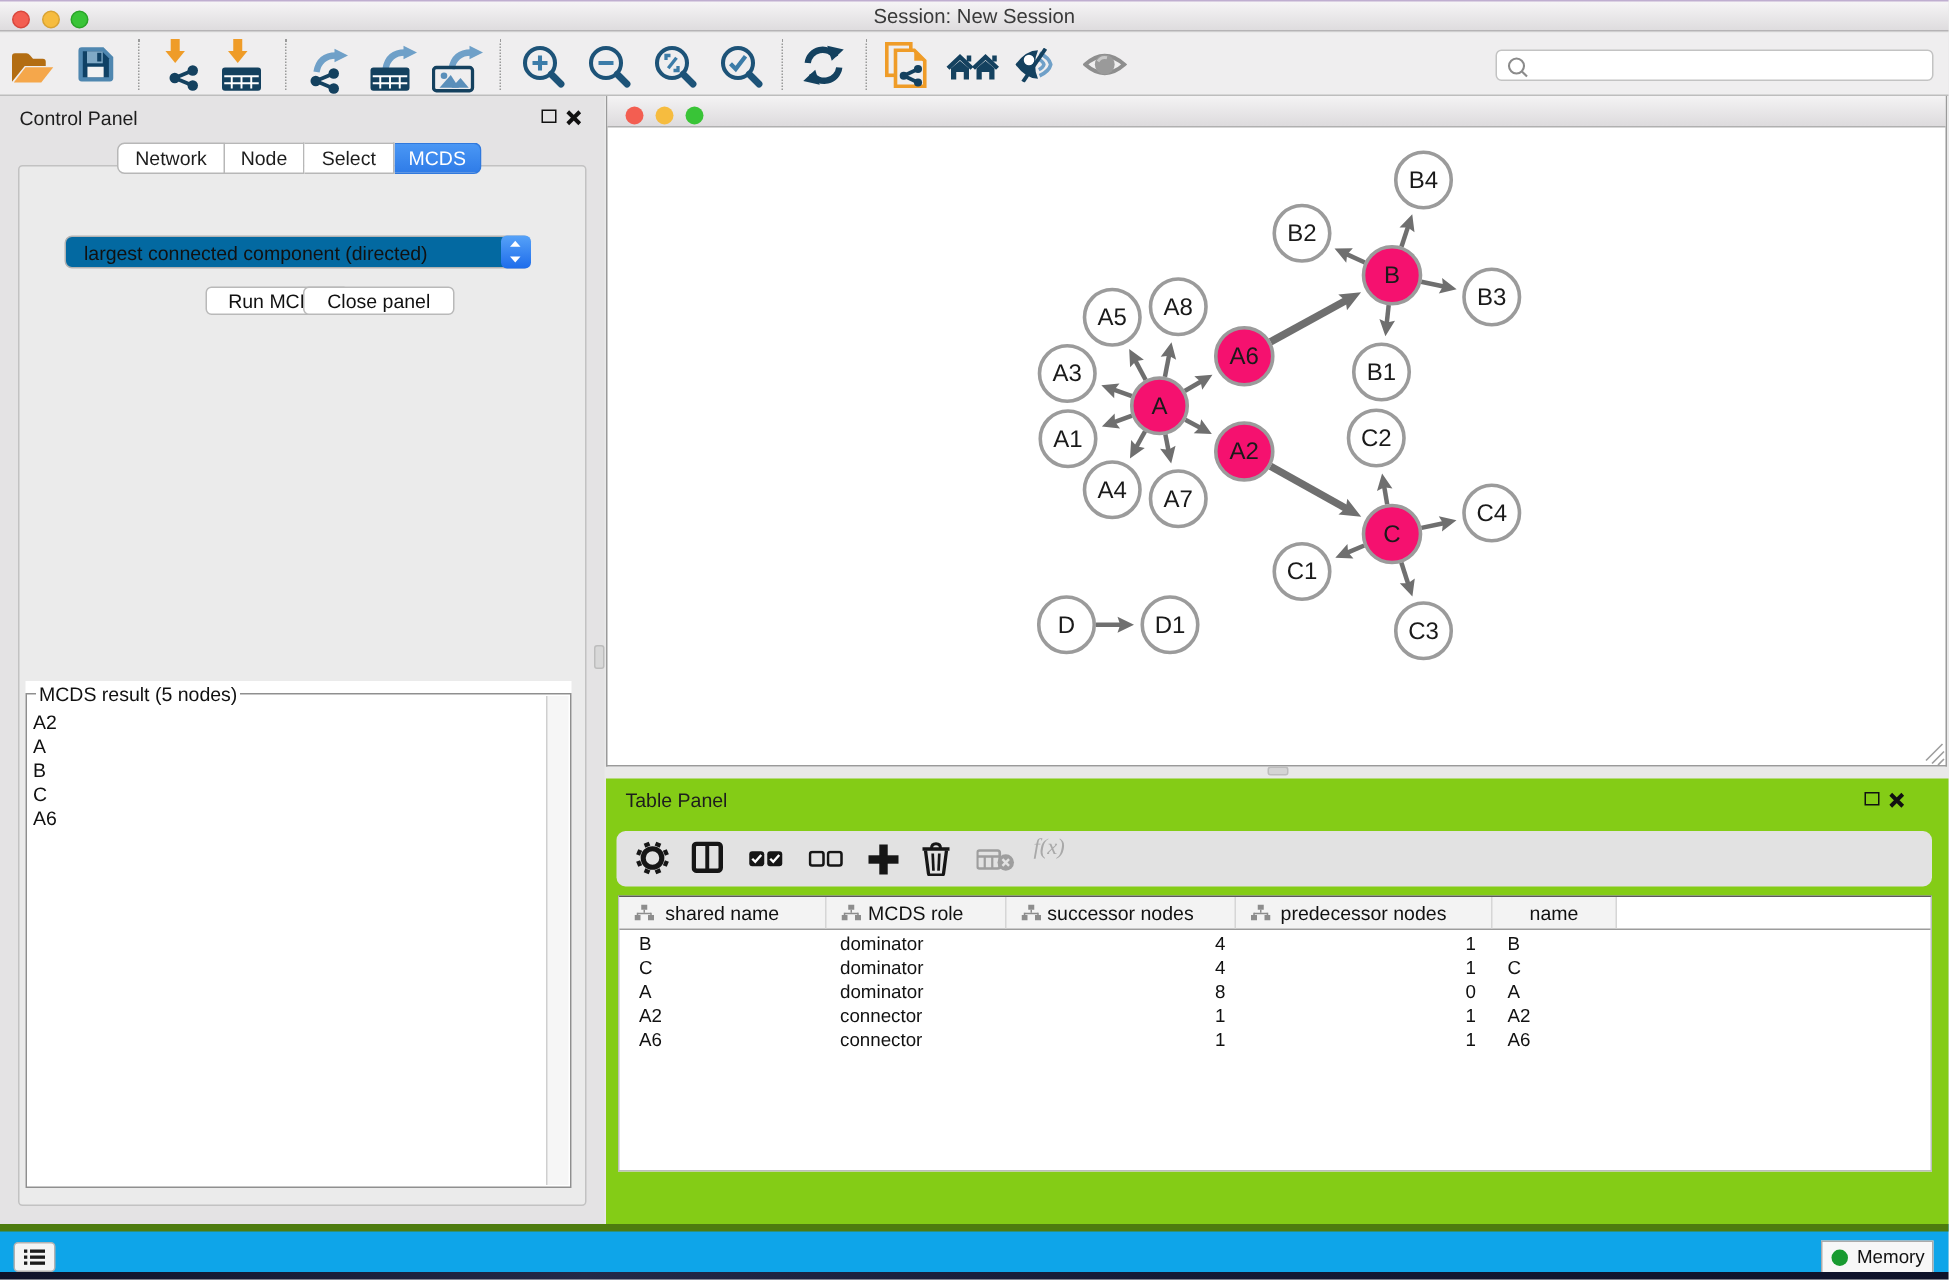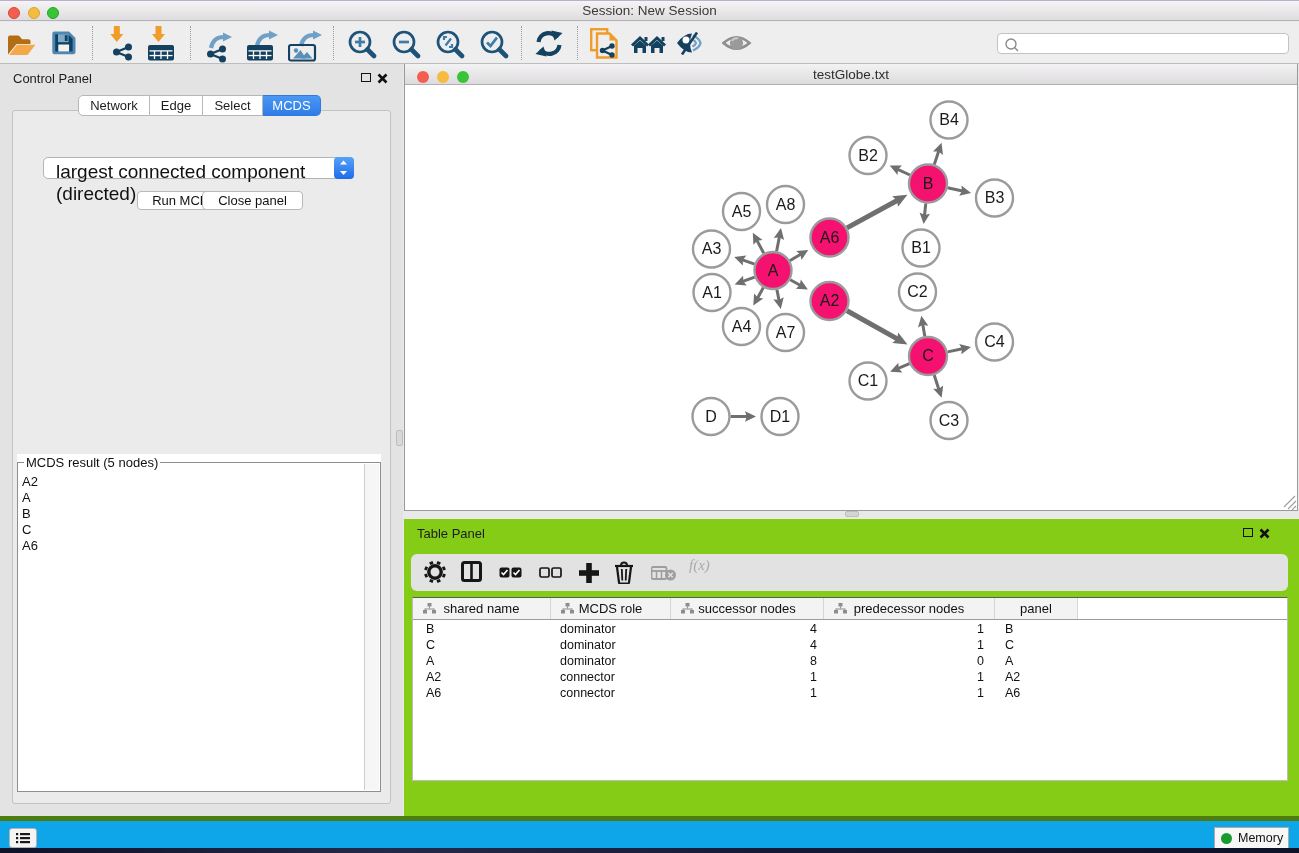--- a/index.html
+++ b/index.html
@@ -30,22 +30,22 @@
   background:#ebebeb; border:1px solid #c2c2c2; border-radius:3px; }
 .seg { position:absolute; height:21px; display:flex; font-size:13px; }
 .seg div { background:#fff; border:1px solid #b7b7b7; border-left:none;
   display:flex; align-items:center; justify-content:center; color:#1d1d1d; }
 .seg div:first-child { border-left:1px solid #b7b7b7; border-radius:5px 0 0 5px; }
 .seg div:last-child { border-radius:0 5px 5px 0; }
 .seg .on { background:linear-gradient(#4a97f4,#2f7ce8); border-color:#3079dd; color:#fff; }
 #cp-tabs { left:78px; top:31px; }
 #opt-label { position:absolute; left:0; top:72px; width:403px; text-align:center;
   font-size:13px; color:#111; }
-#dd { position:absolute; left:43px; top:93px; width:311px; height:22px; background:#ffffff;
-  border:1px solid #b3b3b3; border-radius:5px; font-size:19px; color:#111; }
+#dd { position:absolute; left:43px; top:93px; width:311px; height:22px; background:#0369a1;
+  border:1px solid #b3b3b3; border-radius:5px; font-size:13px; color:#111; }
 #dd span { position:absolute; left:12px; top:3px; }
 #dd .step { position:absolute; right:-1px; top:-1px; width:20px; height:22px;
   background:linear-gradient(#56a2f8,#1e6ceb); border-radius:4px; }
 .btn { position:absolute; height:19px; background:#fff; border:1px solid #b9b9b9;
   border-radius:4px; font-size:13px; color:#111; text-align:center; line-height:17px; }
 
 #grp-white { position:absolute; left:17px; top:390px; width:364px; height:338px; background:#fff; }
 #grp-border { position:absolute; left:17px; top:398px; width:364px; height:330px;
   border:1px solid #8f8f8f; }
 #grp-label { position:absolute; left:24px; top:391px; font-size:13px; color:#111; background:#fff; padding:0 2px; }
@@ -229,21 +229,21 @@
 
 <div id="cp">
   <div id="cp-title">Control Panel</div>
   <div class="float-btn" style="left:361px; top:9px;"></div>
   <div class="x-btn" style="left:377px; top:8px;"><svg width="11" height="11" viewBox="0 0 11 11">
         <path d="M1.5,1.5 L9.5,9.5 M9.5,1.5 L1.5,9.5" stroke="#111" stroke-width="2.6"></path>
       </svg></div>
   <div id="cp-body"></div>
   <div class="seg" id="cp-tabs">
     <div style="width:72px">Network</div>
-    <div style="width:53px">Edge</div>
+    <div style="width:53px">Node</div>
     <div style="width:60px">Select</div>
     <div class="on" style="width:58px">MCDS</div>
   </div>
   <div id="dd">
       <span>largest connected component (directed)</span>
     <div class="step"><svg width="20" height="22">
       <path d="M9.5 3.5 L13 7.5 L6 7.5 Z" fill="#fff"></path>
       <path d="M9.5 18 L13 14 L6 14 Z" fill="#fff"></path>
         </svg></div>
   </div>
@@ -258,21 +258,20 @@
   <div class="li" style="top:442px">B</div>
   <div class="li" style="top:458px">C</div>
   <div class="li" style="top:474px">A6</div>
 </div>
 
 <div id="nw">
   <div id="nw-tb">
     <div class="tl t1"></div>
       <div class="tl t2"></div>
       <div class="tl t3"></div>
-    <div id="nw-title">testGlobe.txt</div>
   </div>
   <svg id="graph" width="892" height="425">
 <line x1="349.7" y1="192.1" x2="337.9" y2="196.4" stroke="#6f6f6f" stroke-width="3.0"></line>
 <polygon points="329.6,199.4 338.1,190.7 338.3,196.2 341.7,200.6" fill="#6f6f6f"></polygon>
 <line x1="349.6" y1="179.1" x2="337.5" y2="174.8" stroke="#6f6f6f" stroke-width="3.0"></line>
 <polygon points="329.2,171.9 341.3,170.6 337.9,175.0 337.8,180.5" fill="#6f6f6f"></polygon>
 <line x1="358.4" y1="202.5" x2="352.6" y2="212.9" stroke="#6f6f6f" stroke-width="3.0"></line>
 <polygon points="348.3,220.6 349.1,208.4 352.8,212.5 358.2,213.6" fill="#6f6f6f"></polygon>
 <line x1="358.8" y1="168.3" x2="351.9" y2="155.4" stroke="#6f6f6f" stroke-width="3.0"></line>
 <polygon points="347.8,147.7 357.6,154.9 352.2,155.8 348.4,159.8" fill="#6f6f6f"></polygon>
@@ -463,21 +462,21 @@
         <g fill="#8d8d8d">
           <rect x="4.5" y="0" width="4" height="3.5"></rect>
           <rect x="0" y="7" width="4" height="3.5"></rect>
           <rect x="9" y="7" width="4" height="3.5"></rect>
           <rect x="6" y="3.5" width="1" height="2"></rect>
           <rect x="2" y="5.5" width="9" height="1"></rect>
           <rect x="1.5" y="5.5" width="1" height="2"></rect>
           <rect x="10.5" y="5.5" width="1" height="2"></rect>
         </g>
       </svg>
-    <div class="hcell" style="left:582px;width:83px">panel</div>
+    <div class="hcell" style="left:582px;width:83px">name</div>
     <div class="cell" style="left:13px;top:24px">B</div>
     <div class="cell" style="left:147px;top:24px">dominator</div>
     <div class="cell" style="left:258px;top:24px;width:146px;text-align:right">4</div>
     <div class="cell" style="left:411px;top:24px;width:160px;text-align:right">1</div>
     <div class="cell" style="left:592px;top:24px">B</div>
     <div class="cell" style="left:13px;top:40px">C</div>
     <div class="cell" style="left:147px;top:40px">dominator</div>
     <div class="cell" style="left:258px;top:40px;width:146px;text-align:right">4</div>
     <div class="cell" style="left:411px;top:40px;width:160px;text-align:right">1</div>
     <div class="cell" style="left:592px;top:40px">C</div>

